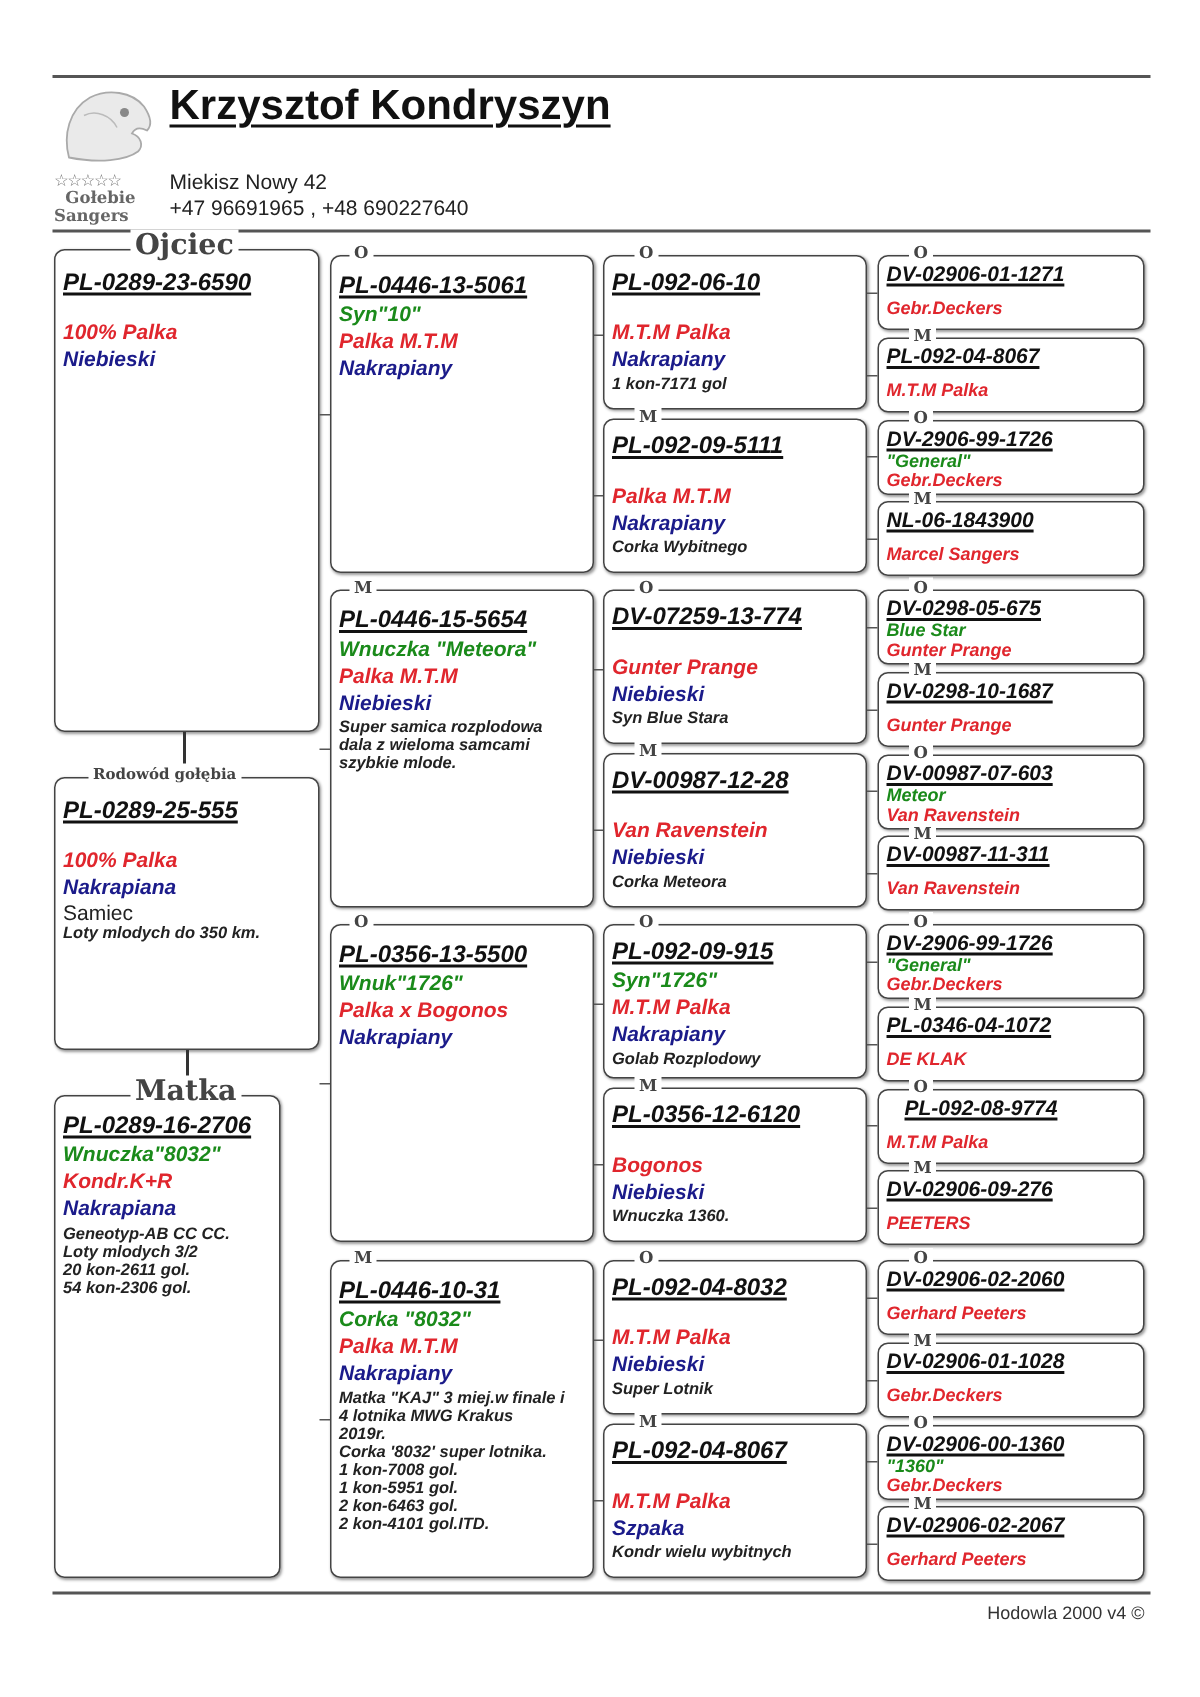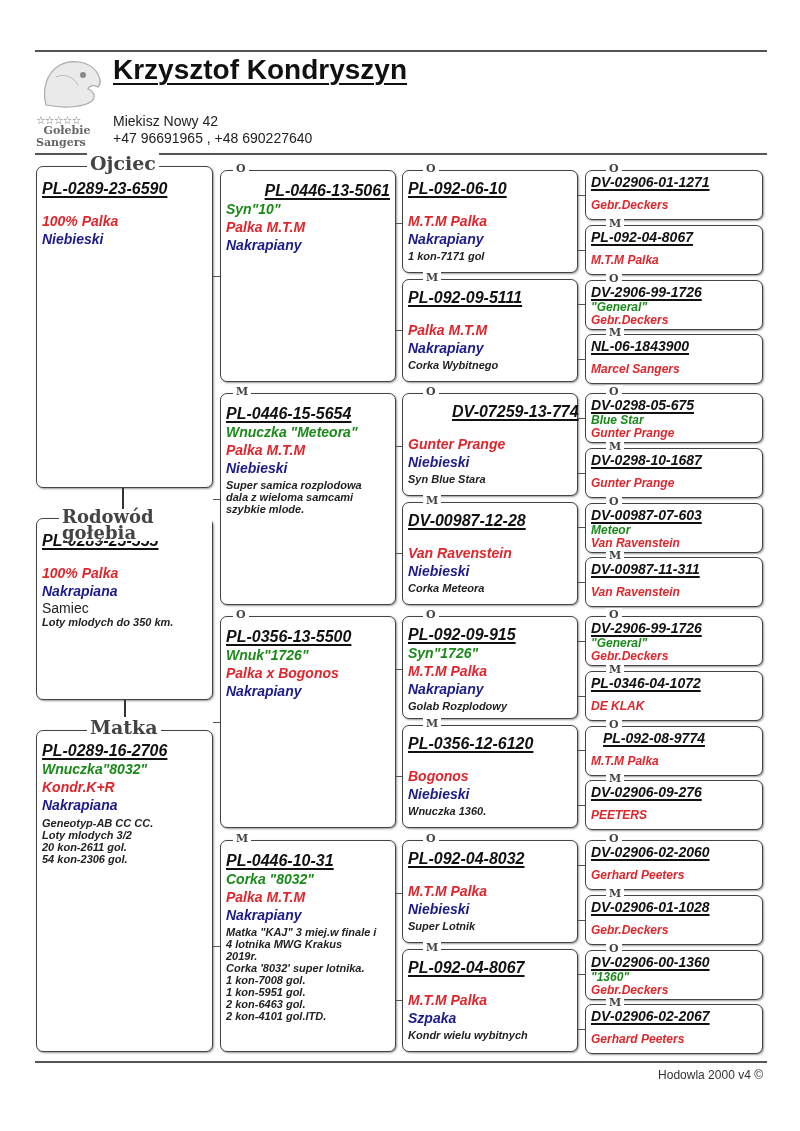--- a/index.html
+++ b/index.html
@@ -54,47 +54,47 @@
   <span class="tag big-tag" style="left:50px;">Ojciec</span>
   <span class="ring r1" style="margin-top:8px;">PL-0289-23-6590</span>
   <span class="spacer"></span>
   <span class="red f14">100% Palka</span>
   <span class="blue f14">Niebieski</span>
 </div>
 
 <div class="line" style="left:122px;top:488px;width:2px;height:30px;"></div>
 
 <div class="box" style="left:36px;top:518px;width:177px;height:182px;overflow:visible;">
-  <span class="tag" style="left:22px;top:-10px;font-size:18px;line-height:16px;">Rodowód gołębia</span>
+  <span class="tag" style="left:22px;top:-10px;font-size:10px;line-height:16px;">Rodowód gołębia</span>
   <span class="ring r1" style="margin-top:8px;">PL-0289-25-555</span>
   <span class="spacer"></span>
   <span class="red f14">100% Palka</span>
   <span class="blue f14">Nakrapiana</span>
   <span class="plain f14" style="line-height:16px;">Samiec</span>
   <span class="note">Loty mlodych do 350 km.</span>
 </div>
 
 <div class="line" style="left:124px;top:700px;width:2px;height:30px;"></div>
 
-<div class="box" style="left:36px;top:730px;width:177px;height:322px;overflow:visible;">
+<div class="box" style="left:36px;top:730px;width:151px;height:322px;overflow:visible;">
   <span class="tag big-tag" style="left:50px;">Matka</span>
   <span class="ring r1" style="margin-top:6px;">PL-0289-16-2706</span>
   <span class="green f14">Wnuczka"8032"</span>
   <span class="red f14">Kondr.K+R</span>
   <span class="blue f14">Nakrapiana</span>
   <span class="note" style="margin-top:3px;">Geneotyp-AB CC CC.
 Loty mlodych 3/2
 20 kon-2611 gol.
 54 kon-2306 gol.</span>
 </div>
 
 <div id="gen2">
     <div class="box" style="left: 220px; top: 170px; width: 176px; height: 212px; overflow: visible;">
       <span class="tag" style="left:12px;">O</span>
-      <span class="ring r1" style="margin-top:6px;text-align:right;">PL-0446-13-5061</span>
+      <span class="ring r1" style="margin-top:6px;">PL-0446-13-5061</span>
       <span class="green f14">Syn"10"</span>
       <span class="red f14">Palka M.T.M</span>
       <span class="blue f14">Nakrapiany</span>
     </div>
     <div class="box" style="left: 220px; top: 393px; width: 176px; height: 212px; overflow: visible;">
       <span class="tag" style="left:12px;">M</span>
       <span class="ring r1" style="margin-top:6px;">PL-0446-15-5654</span>
       <span class="green f14">Wnuczka "Meteora"</span>
       <span class="red f14">Palka M.T.M</span>
       <span class="blue f14">Niebieski</span>
@@ -138,21 +138,21 @@
     <div class="box" style="left: 402px; top: 279px; width: 176px; height: 103px; overflow: visible;">
       <span class="tag" style="left:20px;">M</span>
       <span class="ring r1" style="margin-top:4px;">PL-092-09-5111</span>
       <span class="spacer"></span>
       <span class="red f14">Palka M.T.M</span>
       <span class="blue f14">Nakrapiany</span>
       <span class="note" style="margin-top:2px;">Corka Wybitnego</span>
     </div>
     <div class="box" style="left: 402px; top: 393px; width: 176px; height: 103px; overflow: visible;">
       <span class="tag" style="left:20px;">O</span>
-      <span class="ring r1" style="margin-top:4px;margin-left:44px;">DV-07259-13-774</span>
+      <span class="ring r1" style="margin-top:4px;">DV-07259-13-774</span>
       <span class="spacer"></span>
       <span class="red f14">Gunter Prange</span>
       <span class="blue f14">Niebieski</span>
       <span class="note" style="margin-top:2px;">Syn Blue Stara</span>
     </div>
     <div class="box" style="left: 402px; top: 502px; width: 176px; height: 103px; overflow: visible;">
       <span class="tag" style="left:20px;">M</span>
       <span class="ring r1" style="margin-top:4px;">DV-00987-12-28</span>
       <span class="spacer"></span>
       <span class="red f14">Van Ravenstein</span>

